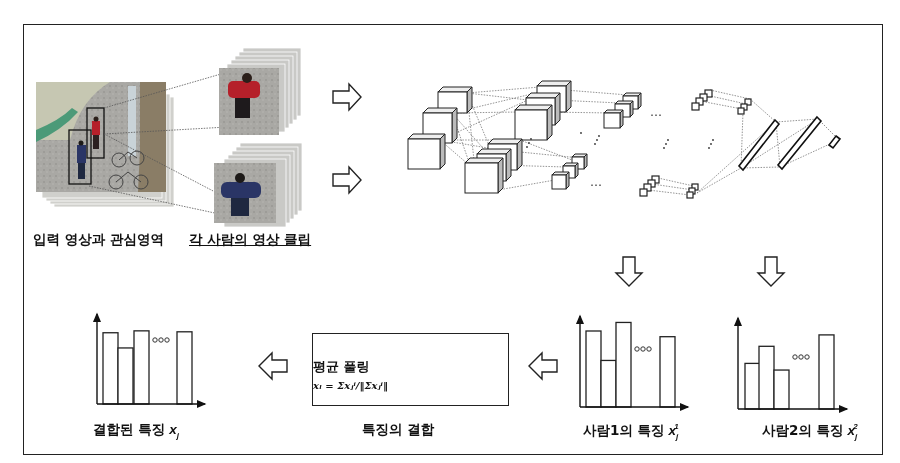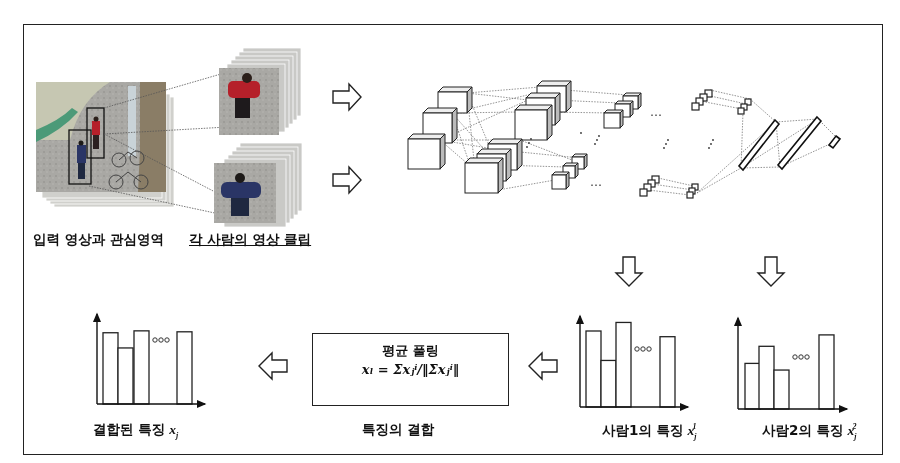--- a/index.html
+++ b/index.html
@@ -3,30 +3,30 @@
   <meta charset="utf-8">
   <style>
     html, body { margin: 0; padding: 0; background: #ffffff; }
     body { width: 900px; height: 463px; position: relative; overflow: hidden;
            font-family: "DejaVu Sans", "Liberation Sans", sans-serif; }
     #stage { position: absolute; left: 0; top: 0; width: 900px; height: 463px; }
     .frame { position: absolute; left: 23px; top: 24px; width: 860px; height: 431px;
              border: 1.5px solid #222; box-sizing: border-box; }
     .label { position: absolute; font-weight: bold; font-size: 13.5px; color: #111;
              white-space: nowrap; line-height: 1; }
-    .label .math { font-family: Liberation Serif, serif; font-style: italic;
+    .label .math { font-family: Liberation Sans, sans-serif; font-style: italic;
                    font-weight: bold; margin-left: 4px; }
     .label sub, .label sup { font-size: 8px; }
     .box { position: absolute; left: 312px; top: 333px; width: 197px; height: 73px;
-           border: 1.5px solid #222; box-sizing: border-box; text-align: center;
-           padding-top: 7px; }
+           border: 1.5px solid #222; box-sizing: border-box; text-align: left;
+           padding-top: 23px; }
     .box .line { font-size: 13px; font-weight: bold; line-height: 19px; color: #111; }
     .box .line.serif { font-family: "DejaVu Serif", "Liberation Serif", serif; }
     .box .line.formula { font-family: "DejaVu Serif", "Liberation Serif", serif;
-                         font-style: italic; font-size: 13px; }
+                         font-style: italic; font-size: 10px; }
     svg { position: absolute; left: 0; top: 0; }
   </style>
 </head>
 <body>
 
 <div id="stage">
   <div class="frame"></div>
 
   <svg width="900" height="463" viewBox="0 0 900 463">
     <defs>
@@ -341,19 +341,19 @@
     <div class="line formula">xₗ = Σxⱼⁱ/‖Σxⱼⁱ‖</div>
   </div>
 
   <div class="label" style="left:33px; top:233px;">입력 영상과 관심영역</div>
   <div class="label" style="left:189px; top:233px;text-decoration:underline;">각 사람의 영상 클립</div>
   <div class="label" style="left:362px; top:423px;text-align:right;">특징의 결합</div>
 
   <div class="label" style="left:93px; top:423px;">
     <span>결합된 특징</span><span class="math"><span>x</span><sub>j</sub></span>
   </div>
-  <div class="label" style="left:602px; top:423px;">
+  <div class="label" style="left:583px; top:423px;">
     <span>사람1의 특징</span><span class="math"><span>x</span><sub>j</sub><sup style="margin-left:-4px">1</sup></span>
   </div>
   <div class="label" style="left:762px; top:423px;">
     <span>사람2의 특징</span><span class="math"><span>x</span><sub>j</sub><sup style="margin-left:-4px">2</sup></span>
   </div>
 </div>
 
 </body></html>

